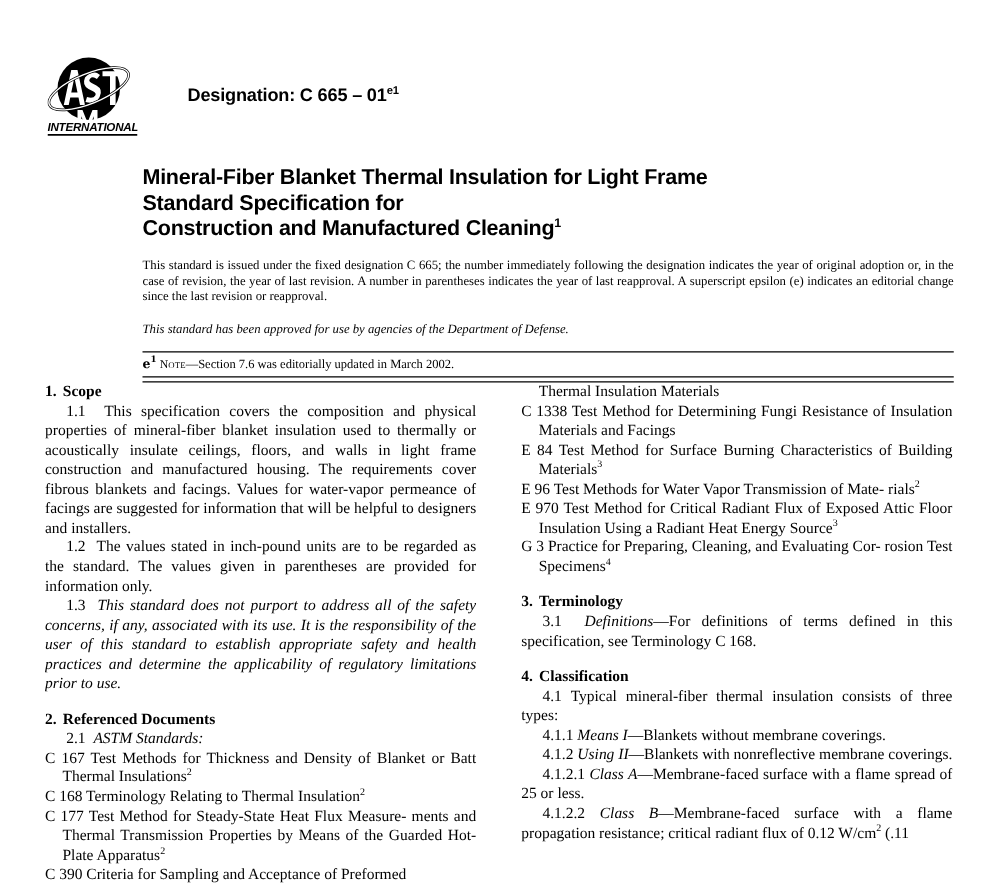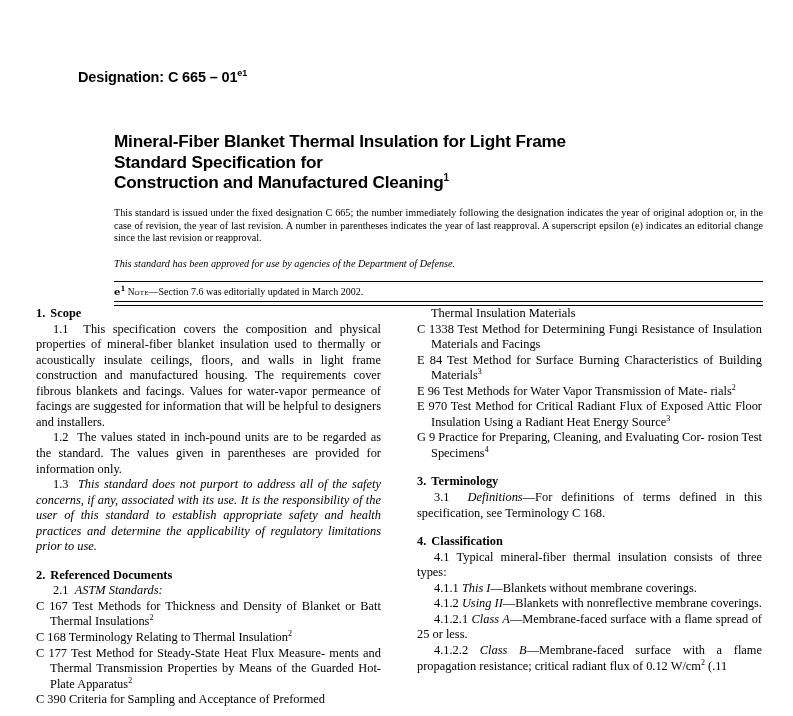--- a/index.html
+++ b/index.html
@@ -176,20 +176,41 @@
     text-indent: 17px;
     margin: 0;
   }
   .sub i { font-style: italic; }
 </style>
 </head>
 <body>
 
 <div class="masthead">
 
+  <span class="astm-logo">
+    <svg width="72" height="66" viewBox="0 0 72 66" xmlns="http://www.w3.org/2000/svg">
+
+      <circle cx="33" cy="27" r="25" fill="#000"></circle>
+
+      <g fill="#fff">
+        <path d="M13 40 L19 12 L24 12 L30 40 L26 40 L24.8 34 L18.2 34 L17 40 Z M19 30 L24 30 L21.5 18 Z"></path>
+        <path d="M31 17 q6 -6 11 -1 l-2.5 3.2 q-3.5 -2.6 -5.5 -0.2 q-1.6 1.9 1.3 3.4 l3.8 2 q5.6 3 2.6 9.2 q-3 6.2 -11.3 4 l1.2 -4 q5 1.6 6.6 -1.2 q1.2 -2.1 -1.8 -3.5 l-3.6 -1.8 q-5.4 -2.8 -2.8 -9.1 z"></path>
+        <path d="M44 13 L60 13 L60 17 L54.5 17 L54.5 40 L50 40 L50 17 L44 17 Z"></path>
+        <path d="M24 44 L28 44 L32 54 L36 44 L40 44 L40 58 L37 58 L37 49 L33.4 58 L30.6 58 L27 49 L27 58 L24 58 Z"></path>
+      </g>
+
+      <g transform="rotate(-22 33 27)">
+        <ellipse cx="33" cy="27" rx="34" ry="12" fill="none" stroke="#000" stroke-width="2.2"></ellipse>
+        <ellipse cx="33" cy="27" rx="34" ry="12" fill="none" stroke="#fff" stroke-width="1.1"></ellipse>
+      </g>
+
+      <text x="0" y="61" font-family="Liberation Sans, sans-serif" font-size="9.3" font-weight="bold" font-style="italic" letter-spacing="-0.2" fill="#000">INTERNATIONAL</text>
+      <rect x="0" y="63.2" width="72" height="1.4" fill="#000"></rect>
+    </svg>
+  </span>
 
   <div class="designation">
     <span>Designation: C 665 – 01</span><sup>e1</sup>
   </div>
 </div>
 
 <div class="title-block">
   <span class="tline">Mineral-Fiber Blanket Thermal Insulation for Light Frame</span>
   <span class="tline">Standard Specification for</span>
   <span class="tline"><span>Construction and Manufactured Cleaning</span><sup>1</sup></span>
@@ -278,21 +299,21 @@
       <span>rials</span><sup>2</sup>
     </p>
 
     <p class="ref">
       <span>E 970  Test Method for Critical Radiant Flux of Exposed</span>
       <span>Attic Floor Insulation Using a Radiant Heat Energy</span>
       <span>Source</span><sup>3</sup>
     </p>
 
     <p class="ref">
-      <span>G 9  Practice for Preparing, Cleaning, and Evaluating Cor-</span>
+      <span>G 3  Practice for Preparing, Cleaning, and Evaluating Cor-</span>
       <span>rosion Test Specimens</span><sup>4</sup>
     </p>
 
     <div class="spacer-md"></div>
 
     <p class="sec-head">
       <span class="num">3.</span><span>Terminology</span>
     </p>
 
     <p class="para">
@@ -303,21 +324,21 @@
 
     <p class="sec-head">
       <span class="num">4.</span><span>Classification</span>
     </p>
 
     <p class="para">
       <span>4.1</span>&nbsp;<span>Typical mineral-fiber thermal insulation consists of three types:</span>
     </p>
 
     <p class="para">
-      <span>4.1.1</span>&nbsp;<i>This I</i><span>—Blankets without membrane coverings.</span>
+      <span>4.1.1</span>&nbsp;<i>Means I</i><span>—Blankets without membrane coverings.</span>
     </p>
 
     <p class="para">
       <span>4.1.2</span>&nbsp;<i>Using II</i><span>—Blankets with nonreflective membrane coverings.</span>
     </p>
 
     <p class="para">
       <span>4.1.2.1</span>&nbsp;<i>Class A</i><span>—Membrane-faced surface with a flame spread of 25 or less.</span>
     </p>
 

